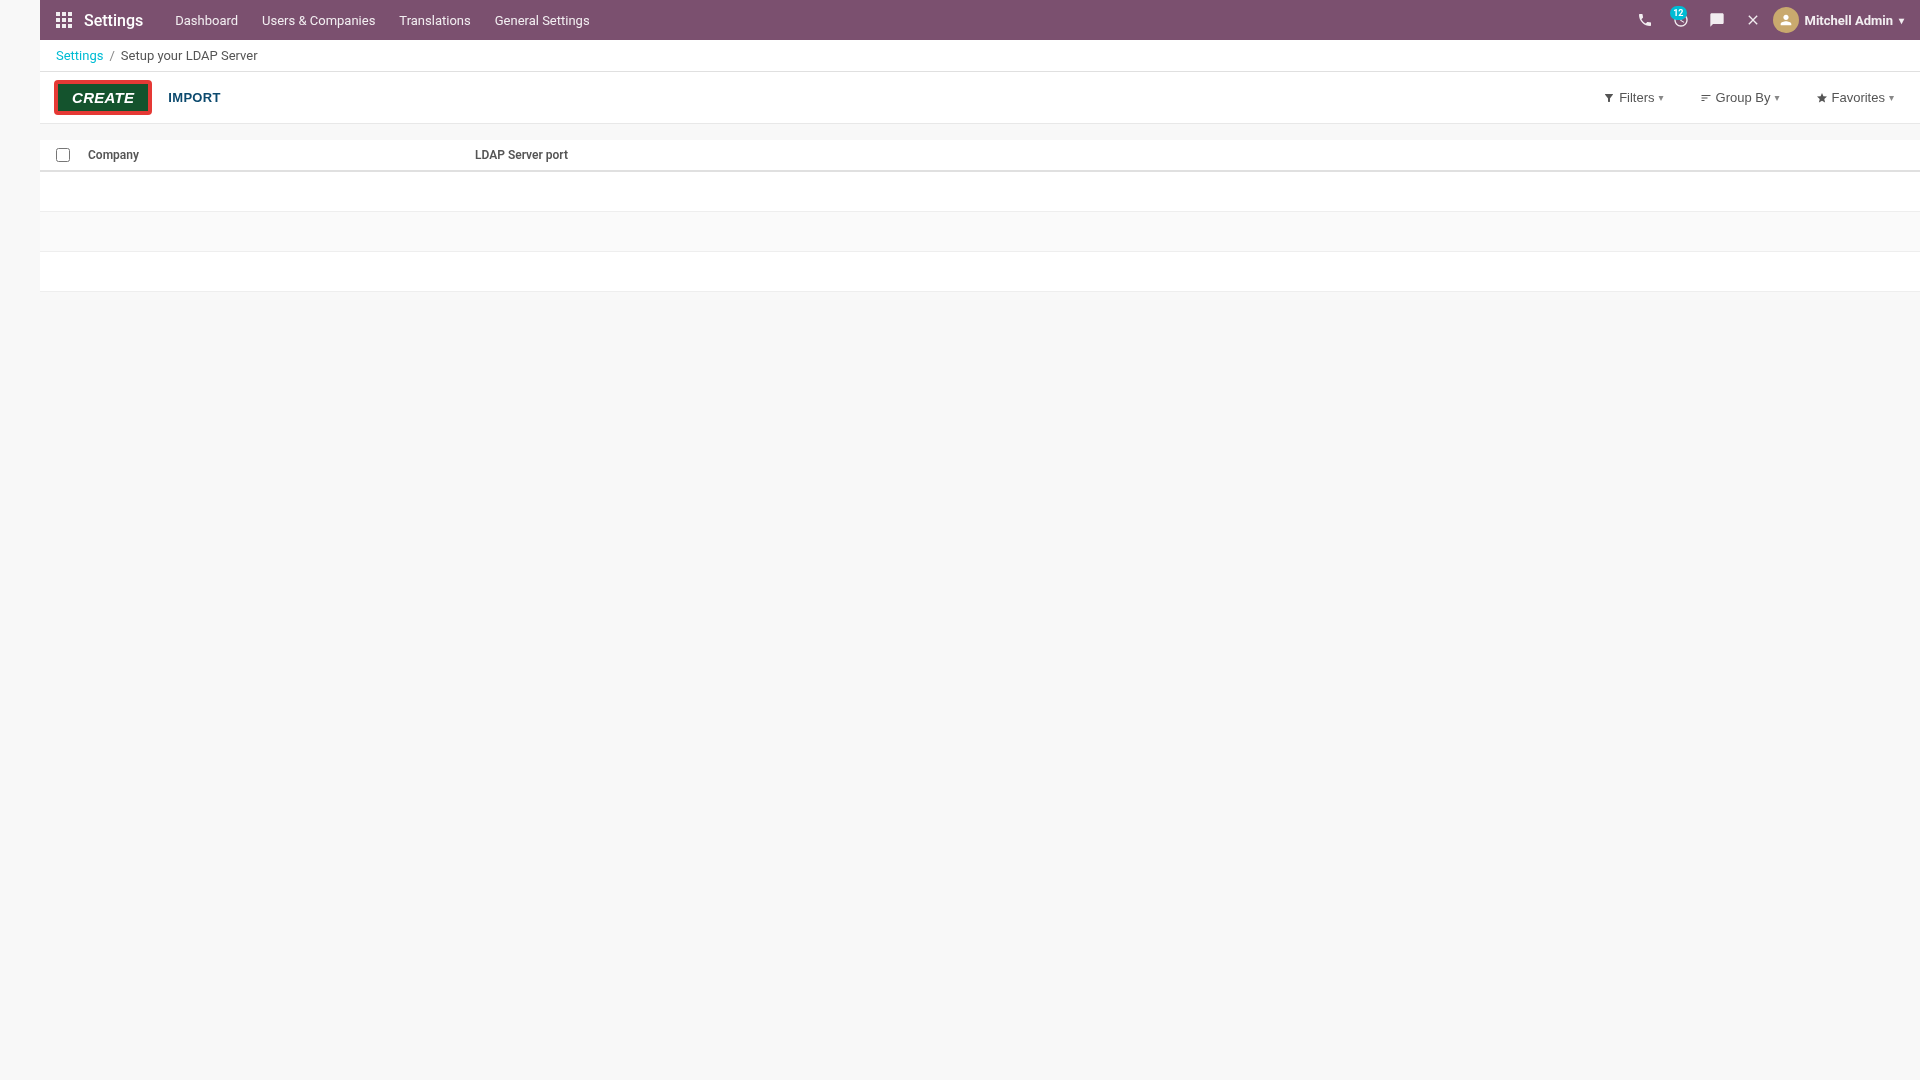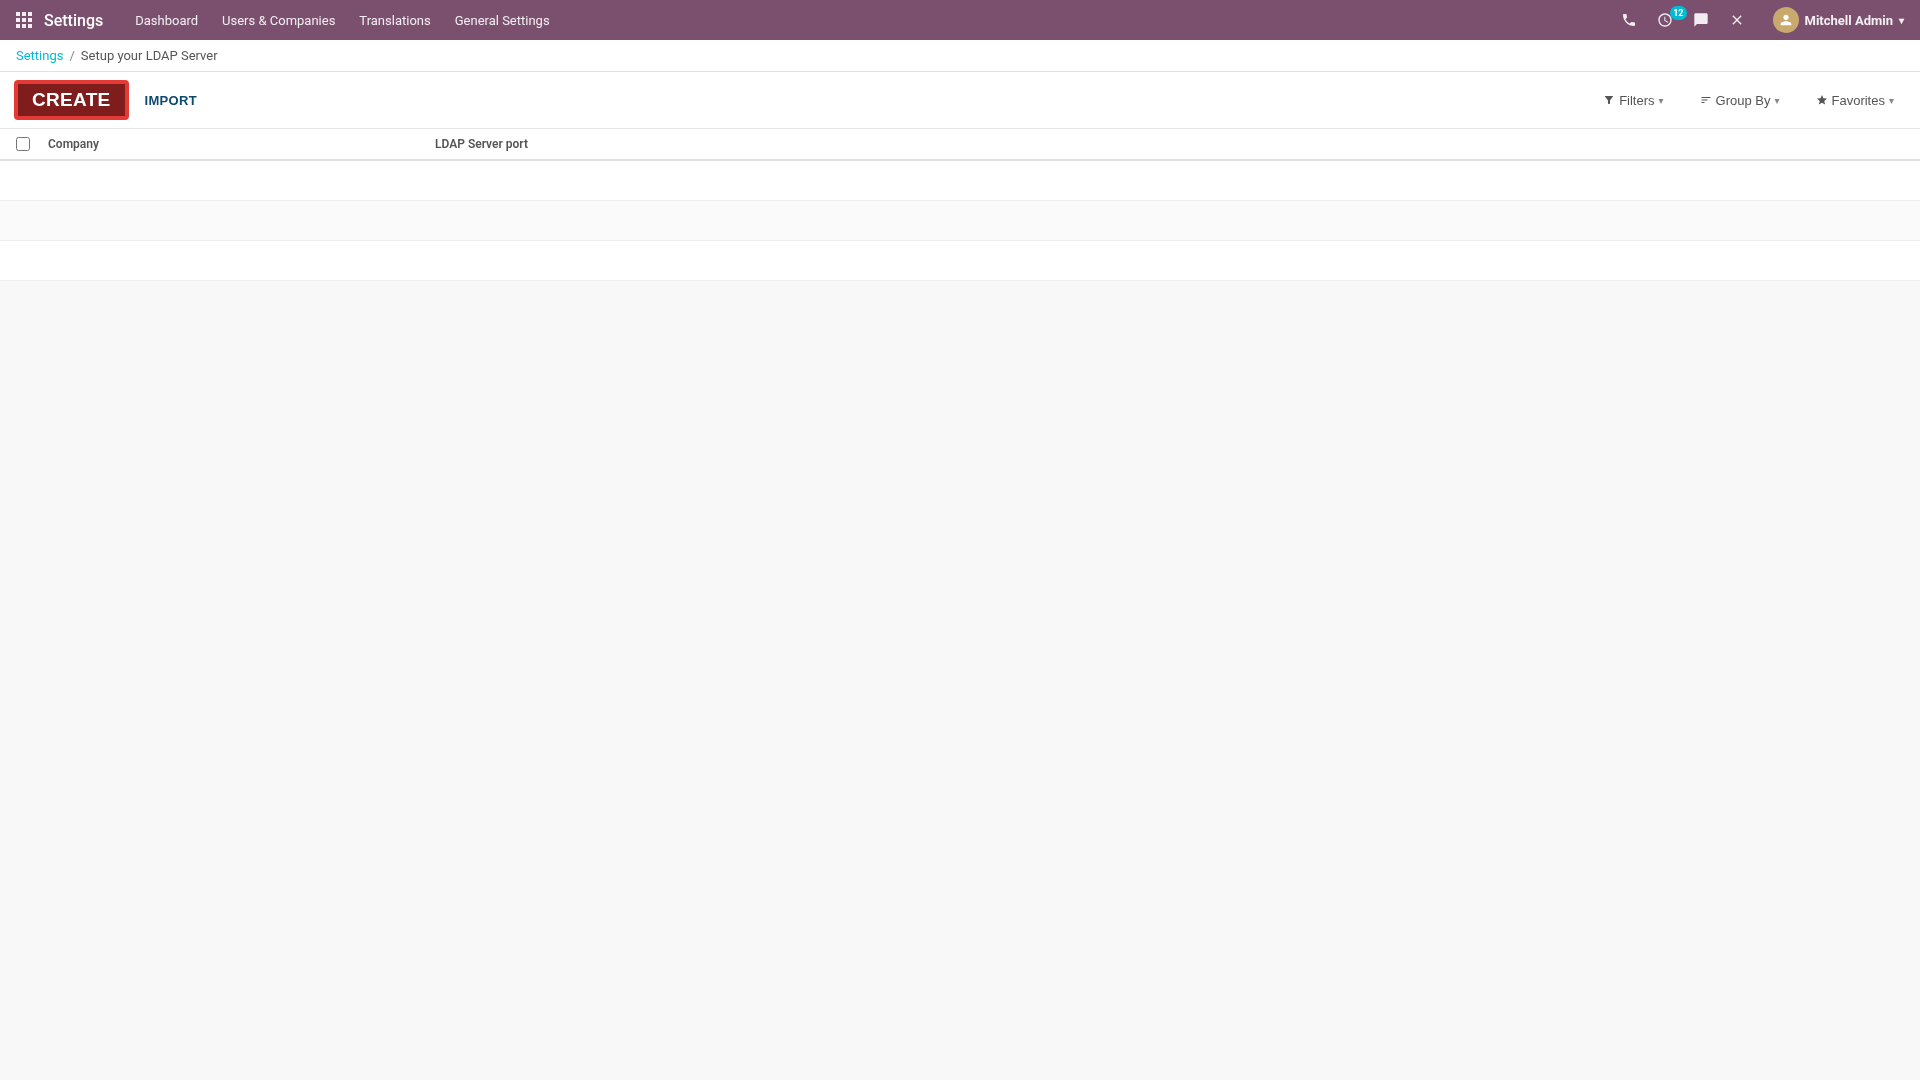--- a/index.html
+++ b/index.html
@@ -45,21 +45,21 @@
       white-space: nowrap;
     }
     .navbar-right {
       display: flex;
       align-items: center;
       gap: 4px;
       margin-left: auto;
     }
     .navbar-icon-btn {
       width: 32px; height: 32px;
-      display: flex; align-items: center; justify-content: flex-start;
+      display: flex; align-items: center; justify-content: flex-end;
       cursor: pointer;
       color: rgba(255,255,255,0.9);
       font-size: 16px;
       border-radius: 50%;
       position: relative;
     }
     .badge {
       position: absolute;
       top: 2px; right: 2px;
       background: #00BCD4;
@@ -157,31 +157,32 @@
     .controls-bar {
       background: white;
       padding: 10px 16px;
       display: flex;
       align-items: center;
       gap: 8px;
       border-bottom: 1px solid #e8e8e8;
       position: relative;
     }
     .btn-create {
-      background: #7f1d1d;
+      background: #14532d;
       color: white;
       border: 2px solid #e53935;
       padding: 5px 14px;
-      font-size: 19px;
+      font-size: 15px;
       font-weight: 600;
       cursor: pointer;
       border-radius: 2px;
       outline: none;
       letter-spacing: 0.3px;
       box-shadow: 0 0 0 2px #e53935;
+      font-style: italic;
     }
     .btn-import {
       background: transparent;
       color: #0c4a6e;
       border: none;
       padding: 5px 10px;
       font-size: 13px;
       font-weight: 600;
       cursor: pointer;
       letter-spacing: 0.3px;
@@ -205,21 +206,21 @@
       border-radius: 3px;
     }
     .filter-btn .caret {
       font-size: 10px;
       color: #888;
     }
 
     
     .table-area {
       background: white;
-      margin-top: 0;
+      margin-top: 16px;
     }
     .table-header {
       display: flex;
       align-items: center;
       padding: 8px 16px;
       border-bottom: 2px solid #e0e0e0;
       background: white;
       font-size: 12px;
       color: #555;
       font-weight: 600;
@@ -251,20 +252,21 @@
       background: #fafafa;
     }
 
     input[type="checkbox"] {
       width: 14px; height: 14px;
       cursor: pointer;
     }
 
     .page-wrapper {
       position: relative;
+      padding-left: 40px;
     }
 
     .top-section {
       position: relative;
     }
   </style>
 </head>
 <body>
 
 <div class="page-wrapper">

